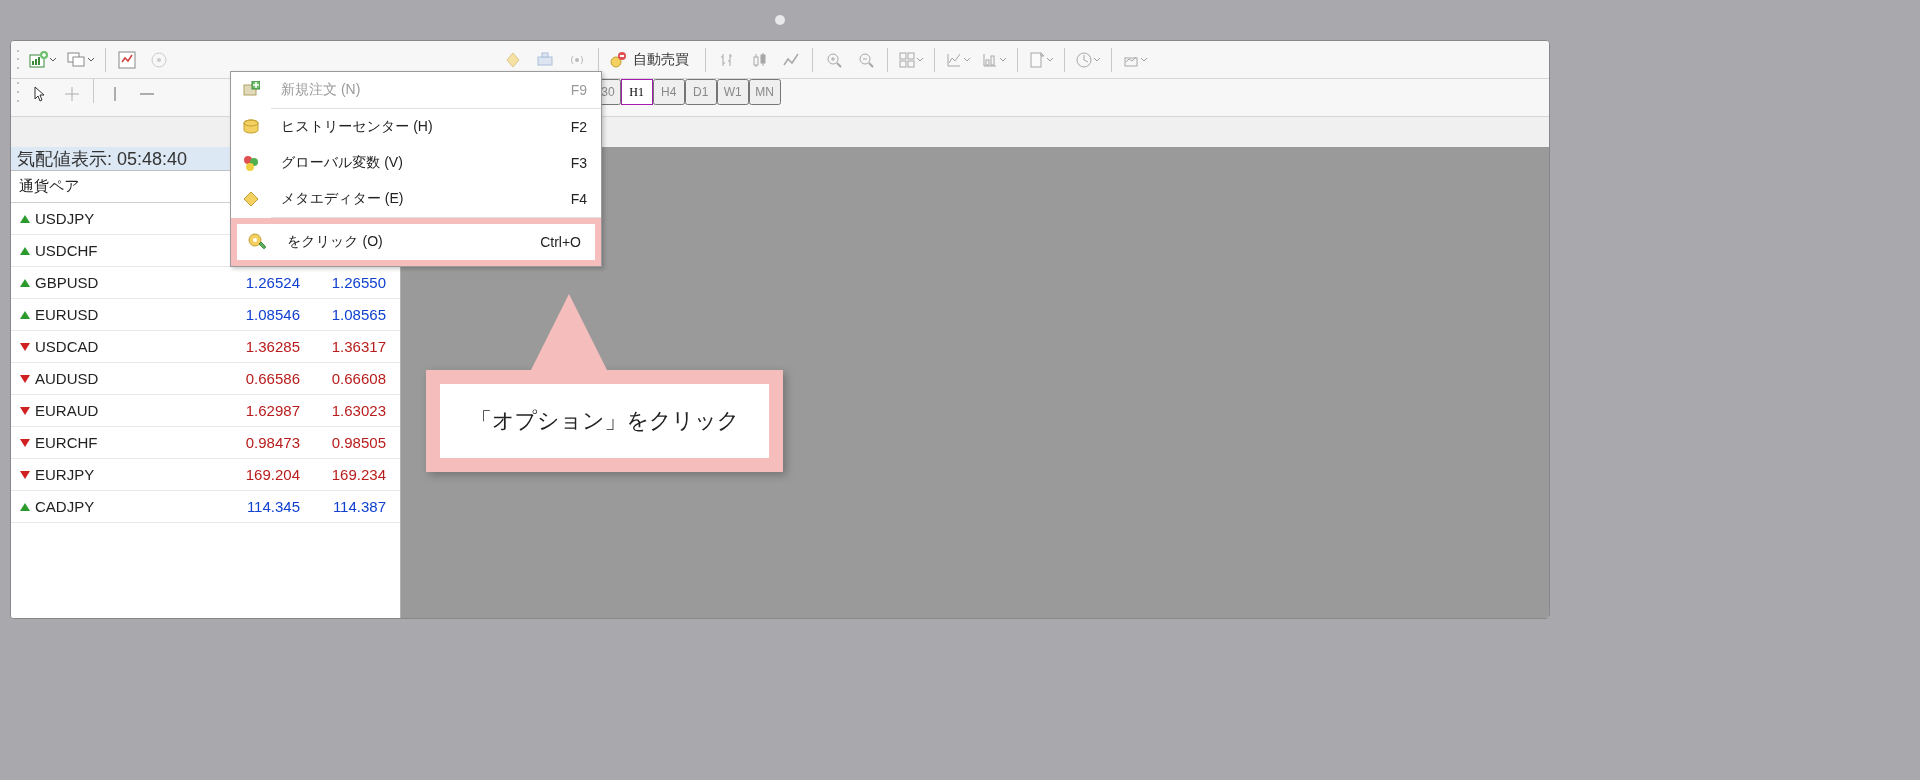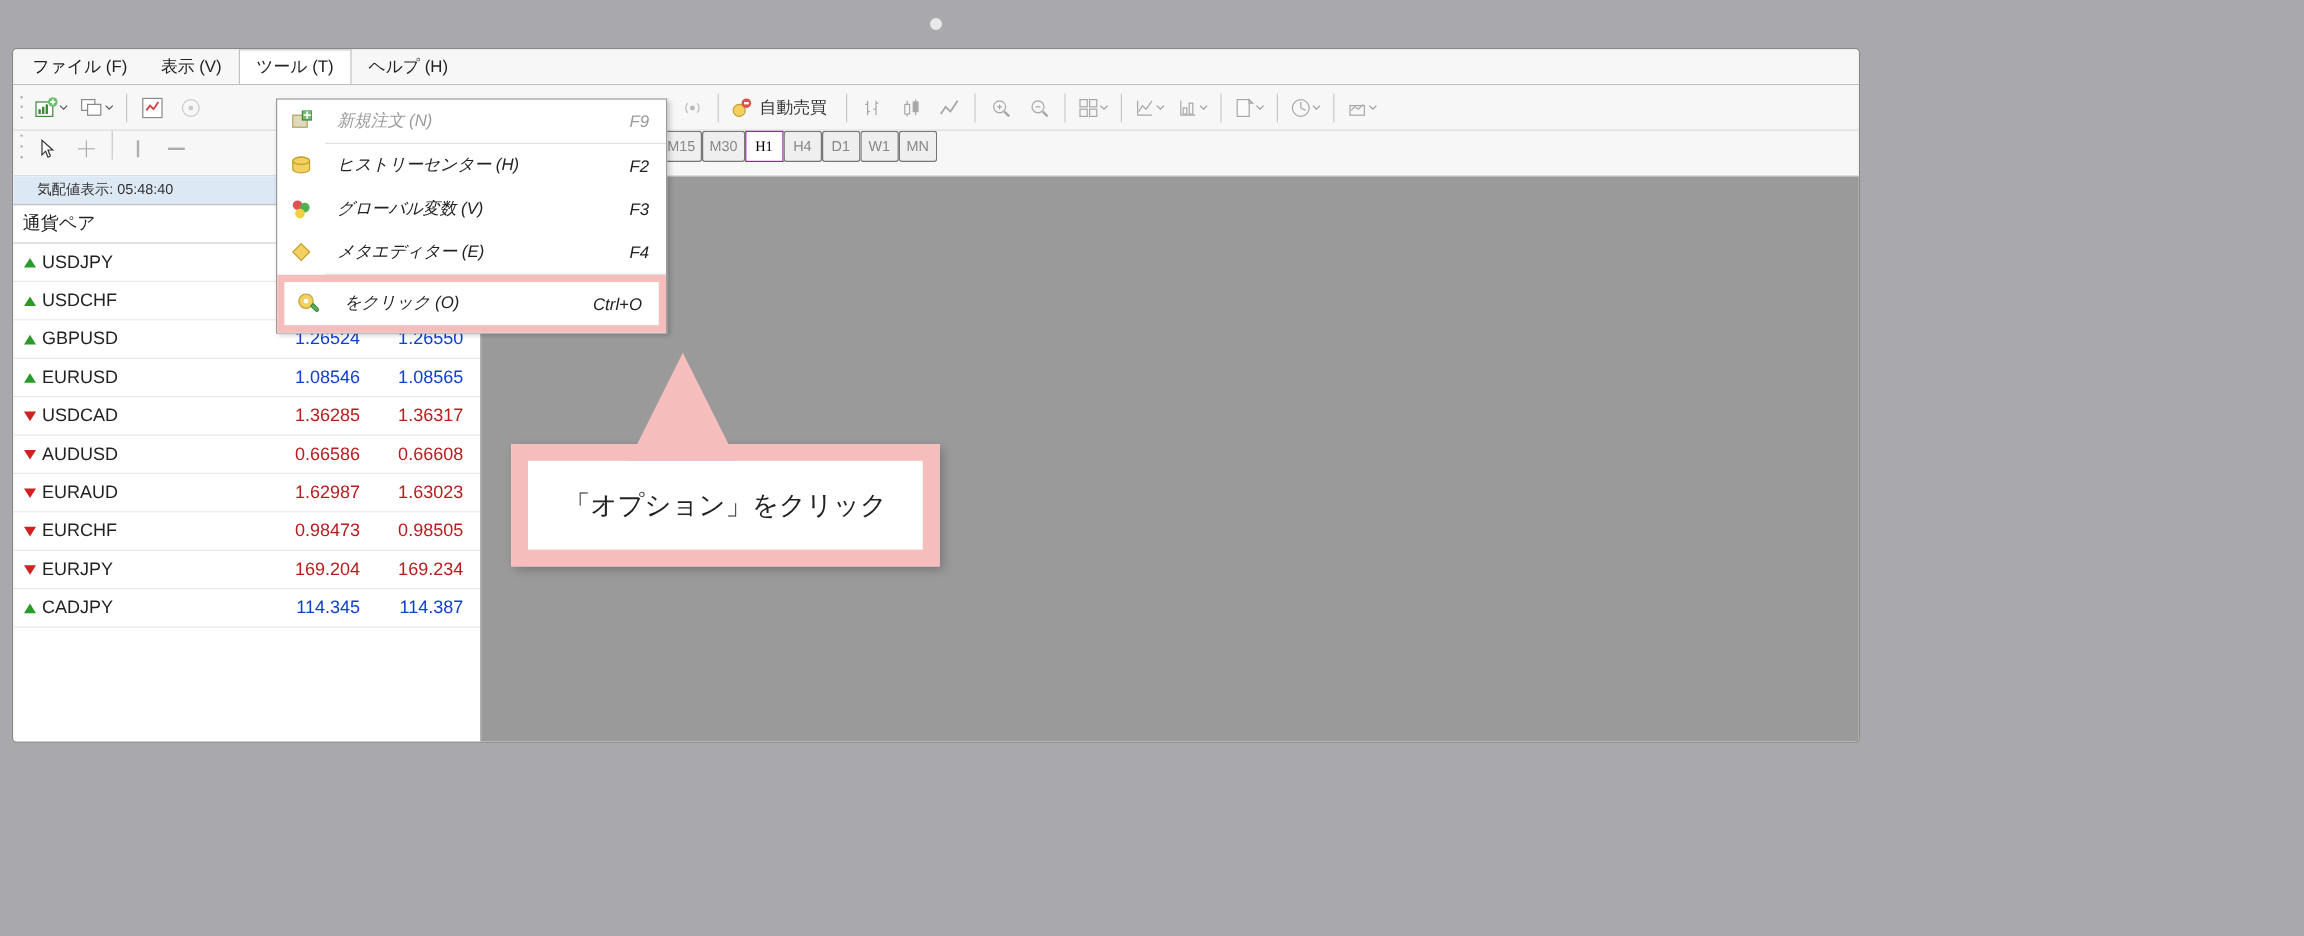--- a/index.html
+++ b/index.html
@@ -7,21 +7,21 @@
 
 .titlebar { height: 40px; background: #a9a9ad; position: relative; }
 .titlebar-dot { position: absolute; left: 50%; top: 50%; transform: translate(-50%, -50%); width: 10px; height: 10px; border-radius: 50%; background: #e8e8ea; }
 
 .window-outer { position: absolute; left: 10px; top: 40px; right: 10px; bottom: 8px; background: #f0f0f0; border: 1px solid #888; border-radius: 4px; overflow: hidden; }
 
 .menubar { height: 30px; background: #f7f7f7; border-bottom: 1px solid #c0c0c0; display: flex; align-items: stretch; padding-left: 2px; }
 .menubar-item { padding: 0 14px; font-size: 14px; color: #222; display: flex; align-items: center; cursor: default; }
 .menubar-item.active { background: #fff; border: 1px solid #c0c0c0; border-bottom: none; }
 
-.dropdown { position: absolute; left: 219px; top: 41px; width: 326px; background: #fff; border: 1px solid #9a9a9a; box-shadow: 2px 2px 4px rgba(0,0,0,0.2); z-index: 50; font-style: italic; }
+.dropdown { position: absolute; left: 219px; top: 30px; width: 372px; background: #fff; border: 1px solid #9a9a9a; box-shadow: 2px 2px 4px rgba(0,0,0,0.2); z-index: 50; }
 .dropdown-item { display: flex; align-items: center; height: 36px; position: relative; }
 .dropdown-item.disabled .dd-label, .dropdown-item.disabled .dd-short { color: #9a9a9a; }
 .dd-icon { width: 40px; display: flex; align-items: center; justify-content: center; }
 .dd-label { flex: 1; padding-left: 10px; font-size: 14px; color: #222; }
 .dd-short { width: 70px; text-align: right; padding-right: 14px; font-size: 14px; color: #222; }
 .dd-sep { height: 1px; background: #e0e0e0; margin-left: 40px; }
 .dd-highlight { border: 6px solid #f6bdbd; background: #fff; }
 
 .toolbar1 { height: 38px; background: #f7f7f7; border-bottom: 1px solid #d6d6d6; display: flex; align-items: center; padding-left: 4px; gap: 2px; }
 .toolbar2 { height: 38px; background: #f7f7f7; border-bottom: 1px solid #d6d6d6; display: flex; align-items: flex-start; padding-left: 4px; gap: 2px; }
@@ -29,21 +29,21 @@
 .tb-grip span { width: 2px; height: 2px; background: #b0b0b0; border-radius: 1px; margin-left: 2px; }
 .tb-btn { min-width: 30px; height: 30px; border: 1px solid transparent; display: inline-flex; align-items: center; justify-content: center; background: transparent; padding: 0 3px; }
 .tb-sep { width: 1px; height: 24px; background: #c8c8c8; margin: 0 4px; }
 .tb-dd { width: 8px; display: inline-flex; align-items: center; justify-content: center; }
 .tb-text { font-size: 14px; color: #333; padding: 0 6px; }
 .tf { min-width: 32px; height: 26px; font-size: 12px; color: #888; display: inline-flex; align-items: center; justify-content: center; padding: 0 4px; }
 .tf.selected { border: 1px solid #a21caf; color: #000000; background: #fff; font-family: Liberation Serif, serif; }
 
 .content { position: absolute; left: 0; top: 106px; right: 0; bottom: 0; display: flex; }
 .sidebar { width: 390px; background: #fff; border-right: 1px solid #b0b0b0; display: flex; flex-direction: column; }
-.sidebar-title { height: 24px; background: #dde8f5; border-bottom: 1px solid #c0c0c0; font-size: 12px; color: #333; display: flex; align-items: center; padding-left: 20px; }
+.sidebar-title { height: 24px; background: #dde8f5; border-bottom: 1px solid #c0c0c0; font-size: 18px; color: #333; display: flex; align-items: center; padding-left: 6px; }
 .sidebar-header { height: 32px; border-bottom: 1px solid #d0d0d0; display: flex; align-items: center; padding-left: 8px; font-size: 15px; color: #222; }
 .pair-row { height: 32px; border-bottom: 1px solid #e8e8e8; display: flex; align-items: center; font-size: 15px; }
 .pair-arrow { width: 22px; display: flex; align-items: center; justify-content: center; padding-left: 6px; }
 .pair-name { flex: 1; padding-left: 2px; color: #222; }
 .pair-bid { width: 90px; text-align: right; padding-right: 10px; }
 .pair-ask { width: 90px; text-align: right; padding-right: 14px; }
 .val-blue { color: #1040d0; }
 .val-red { color: #b91c1c; }
 
 .chart-area { flex: 1; background: #9a9a9a; position: relative; }
@@ -56,26 +56,20 @@
 </style>
 </head>
 <body>
 
 <div class="titlebar">
   <div class="titlebar-dot"></div>
 </div>
 
 <div class="window-outer">
 
-  <div class="menubar">
-    <div class="menubar-item">ファイル (F)</div>
-    <div class="menubar-item">表示 (V)</div>
-    <div class="menubar-item active">ツール (T)</div>
-    <div class="menubar-item">ヘルプ (H)</div>
-  </div>
 
   <div class="dropdown">
     <div class="dropdown-item disabled">
       <span class="dd-icon">
         <svg width="18" height="18">
             <rect x="2" y="4" width="12" height="10" fill="#e0dabb" stroke="#b0a060"></rect>
             <rect x="10" y="0" width="8" height="8" fill="#6ec06e" stroke="#3a8a3a"></rect>
             <line x1="14" y1="1" x2="14" y2="7" stroke="#fff" stroke-width="1.5"></line>
             <line x1="11" y1="4" x2="17" y2="4" stroke="#fff" stroke-width="1.5"></line>
           </svg>

